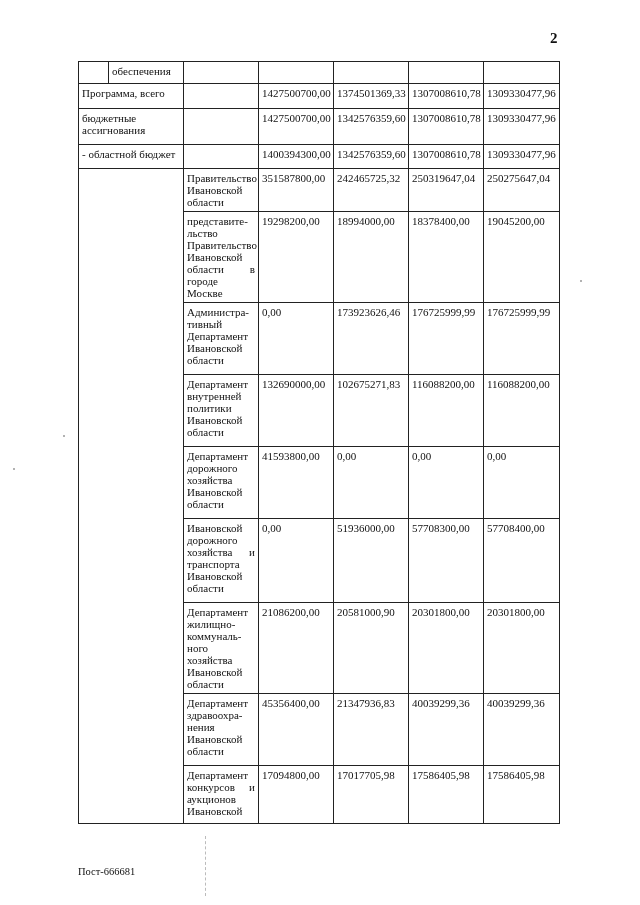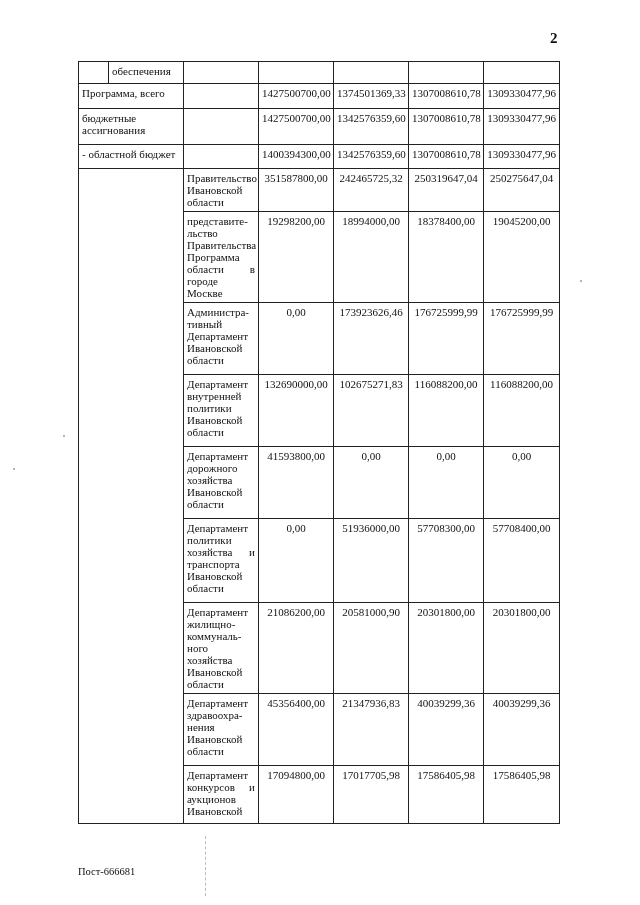--- a/index.html
+++ b/index.html
@@ -2,21 +2,21 @@
 <html><head>
 <meta charset="utf-8">
 <style>
   html, body { margin: 0; padding: 0; background: #ffffff; }
   body { width: 640px; height: 905px; position: relative; overflow: hidden;
          font-family: "Liberation Serif", serif; color: #111; }
   .page-num { position: absolute; left: 550px; top: 30px; font-size: 15px; font-weight: bold; }
   table.budget { position: absolute; left: 78px; top: 61px; border-collapse: collapse;
                  table-layout: fixed; width: 481px; font-size: 11px; line-height: 12px; }
   table.budget td { border: 1px solid #222; vertical-align: top; padding: 3px 3px 3px 3px; }
-  td.num { text-align: center; white-space: nowrap; }
+  td.num { white-space: nowrap; }
   td.lbl { text-align: left; }
   td.org { text-align: justify; padding-left: 3px; padding-right: 2px; }
   .footer { position: absolute; left: 78px; top: 830px; font-size: 10.5px; margin-top: 36px; }
   .rule { position: absolute; left: 205px; width: 0; border-left: 1px dashed #bbb; }
   .speck { position: absolute; width: 2px; height: 2px; background: #999; border-radius: 1px; }
 </style>
 </head>
 <body>
 
 <div class="page-num">2</div>
@@ -68,21 +68,21 @@
 
     <tr style="height:43px">
       <td colspan="2" rowspan="9"></td>
       <td class="org">Правительство Ивановской области</td>
       <td class="num">351587800,00</td>
       <td class="num">242465725,32</td>
       <td class="num">250319647,04</td>
       <td class="num">250275647,04</td>
     </tr>
     <tr style="height:86px">
-      <td class="org">представите-льство Правительства Программа области в городе Москве</td>
+      <td class="org">представите-льство Правительство Ивановской области в городе Москве</td>
       <td class="num">19298200,00</td>
       <td class="num">18994000,00</td>
       <td class="num">18378400,00</td>
       <td class="num">19045200,00</td>
     </tr>
     <tr style="height:72px">
       <td class="org">Администра-тивный Департамент Ивановской области</td>
       <td class="num">0,00</td>
       <td class="num">173923626,46</td>
       <td class="num">176725999,99</td>
@@ -96,21 +96,21 @@
       <td class="num">116088200,00</td>
     </tr>
     <tr style="height:72px">
       <td class="org">Департамент дорожного хозяйства Ивановской области</td>
       <td class="num">41593800,00</td>
       <td class="num">0,00</td>
       <td class="num">0,00</td>
       <td class="num">0,00</td>
     </tr>
     <tr style="height:84px">
-      <td class="org">Департамент политики хозяйства и транспорта Ивановской области</td>
+      <td class="org">Ивановской дорожного хозяйства и транспорта Ивановской области</td>
       <td class="num">0,00</td>
       <td class="num">51936000,00</td>
       <td class="num">57708300,00</td>
       <td class="num">57708400,00</td>
     </tr>
     <tr style="height:86px">
       <td class="org">Департамент жилищно-коммуналь-ного хозяйства Ивановской области</td>
       <td class="num">21086200,00</td>
       <td class="num">20581000,90</td>
       <td class="num">20301800,00</td>

